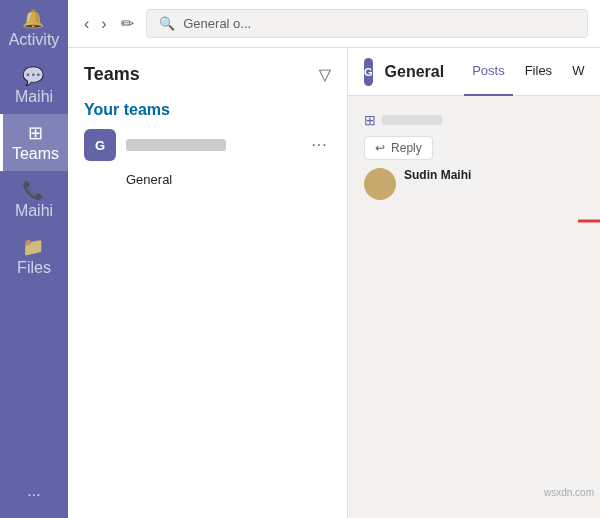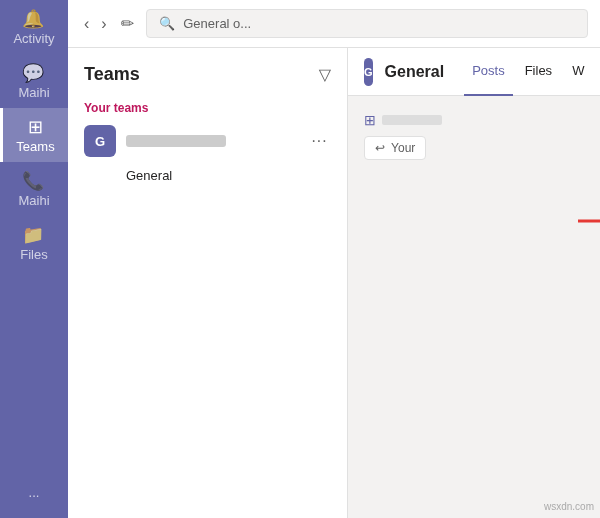--- a/index.html
+++ b/index.html
@@ -43,21 +43,21 @@
       background: rgba(255,255,255,0.2);
       border-left: 3px solid #fff;
     }
 
     .sidebar-icon {
       font-size: 18px;
       line-height: 1;
     }
 
     .sidebar-label {
-      font-size: 13px;
+      font-size: 16px;
     }
 
     .sidebar-more {
       margin-top: auto;
       margin-bottom: 10px;
     }
 
     
     .main-area {
       flex: 1;
@@ -145,22 +145,22 @@
     }
 
     .filter-icon {
       color: #616161;
       cursor: pointer;
       font-size: 16px;
     }
 
     .your-teams-label {
       padding: 8px 16px 4px;
-      font-size: 12px;
-      color: #be185d;
+      font-size: 16px;
+      color: #0369a1;
       font-weight: 600;
     }
 
     .team-item {
       display: flex;
       align-items: center;
       padding: 6px 16px;
       cursor: pointer;
       position: relative;
     }
@@ -315,21 +315,21 @@
       position: absolute;
       top: 148px;
       left: 220px;
       z-index: 200;
       pointer-events: none;
     }
 
     
     .watermark {
       position: absolute;
-      bottom: 6px;
+      bottom: 20px;
       right: 6px;
       font-size: 10px;
       color: #aaa;
       z-index: 50;
     }
   </style>
 </head>
 <body>
 
 <div class="sidebar">
@@ -410,21 +410,27 @@
         </div>
       </div>
 
       <div class="chat-snippet">
         <div style="display:flex;gap:6px;align-items:center;">
           <span style="font-size:14px;color:#6264a7;">⊞</span>
           <span style="width:60px;height:10px;background:#ddd;border-radius:2px;display:inline-block;"></span>
         </div>
         <div class="reply-button">
           <span>↩</span>
-          <span>Your</span>
+          <span>Reply</span>
+        </div>
+        <div class="message-row">
+          <div class="msg-avatar" style="background:#c8a96e;"></div>
+          <div>
+            <div class="msg-name">Sudin Maihi</div>
+          </div>
         </div>
       </div>
 
       <div class="arrow-pointer">
         <svg width="100" height="50" viewBox="0 0 100 50">
           <defs>
             <marker id="arrowhead" markerWidth="8" markerHeight="6" refX="8" refY="3" orient="auto">
               <polygon points="0 0, 8 3, 0 6" fill="#e53935"></polygon>
             </marker>
           </defs>

